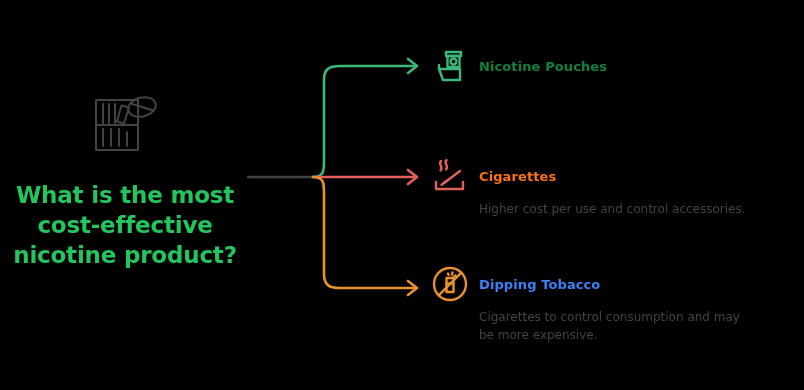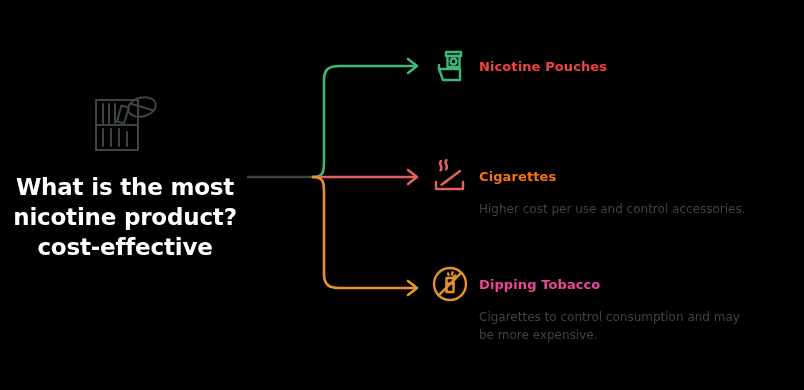--- a/index.html
+++ b/index.html
@@ -25,24 +25,24 @@
     display: flex;
     flex-direction: column;
     align-items: center;
   }
   #root-icon {
     width: 66px;
     height: 62px;
     display: block;
   }
   #root-title {
-    margin-top: 18px;
+    margin-top: 26px;
     width: 240px;
     text-align: center;
-    color: #ffffff;
+    color: #22c55e;
     font-size: 23px;
     line-height: 30px;
     font-weight: bold;
     letter-spacing: -0.2px;
   }
 
   
   #connectors {
     position: absolute;
     left: 240px;
@@ -113,22 +113,22 @@
       </g>
 
       <g stroke="#3f4444" stroke-width="2" stroke-linejoin="round" stroke-linecap="round">
         <ellipse cx="50" cy="15" rx="14" ry="9.5" transform="rotate(-14 50 15)"></ellipse>
         <path d="M38.5 11.5 L61.5 18.5"></path>
       </g>
     </svg>
 
     <div id="root-title">
       <div>What is the most</div>
+      <div>cost-effective</div>
       <div>nicotine product?</div>
-      <div>cost-effective</div>
     </div>
   </div>
 
   <svg id="connectors" viewBox="0 0 200 270" fill="none">
 
     <path d="M8 137 H73" stroke="#3f4444" stroke-width="2.4" stroke-linecap="round"></path>
 
     <path d="M73 137 C84 137 84 131 84 120 L84 40 C84 29 89 26 100 26 L176 26" stroke="#3cb878" stroke-width="2.6" stroke-linecap="round"></path>
     <path d="M168 19 L177 26 L168 33" stroke="#3cb878" stroke-width="2.6" stroke-linecap="round" stroke-linejoin="round"></path>
 
@@ -145,21 +145,21 @@
         <g stroke="#3cb878" stroke-width="2.4" stroke-linejoin="round" stroke-linecap="round">
 
           <path d="M16 6 H31 V10 H16 Z"></path>
           <path d="M17.5 10 H29.5 V21 H17.5 Z"></path>
           <circle cx="23.5" cy="15.5" r="3"></circle>
 
           <path d="M9 23 H30 V34 H13 Z"></path>
           <path d="M9 23 L9 19"></path>
         </g>
       </svg>
-      <div class="branch-label" style="color:#ef4444">Nicotine Pouches</div>
+      <div class="branch-label" style="color:#15803d">Nicotine Pouches</div>
     </div>
   </div>
 
   <div class="branch" id="branch-1">
     <div class="branch-head">
       <svg class="branch-icon" viewBox="0 0 40 40" fill="none">
         <g stroke="#e2615c" stroke-width="2.4" stroke-linejoin="round" stroke-linecap="round">
 
           <path d="M11 5 C7.5 8 14 11 10.5 14.5"></path>
           <path d="M16.5 4 C13 7 19.5 10 16 13.5"></path>
@@ -184,18 +184,18 @@
           <path d="M8.7 31.3 L31.3 8.7"></path>
 
           <path d="M16.5 14 H23.5 V28 H16.5 Z"></path>
           <path d="M16.5 19.5 H23.5"></path>
 
           <path d="M18 9.5 L18.6 11"></path>
           <path d="M22.5 8.5 L22 10.5"></path>
           <path d="M25.5 11.5 L24 12.5"></path>
         </g>
       </svg>
-      <div class="branch-label" style="color:#ec4899">Dipping Tobacco</div>
+      <div class="branch-label" style="color:#3b82f6">Dipping Tobacco</div>
     </div>
     <div class="branch-desc">Cigarettes to control consumption and may be more expensive.</div>
   </div>
 
 </div>
 
 </body></html>

